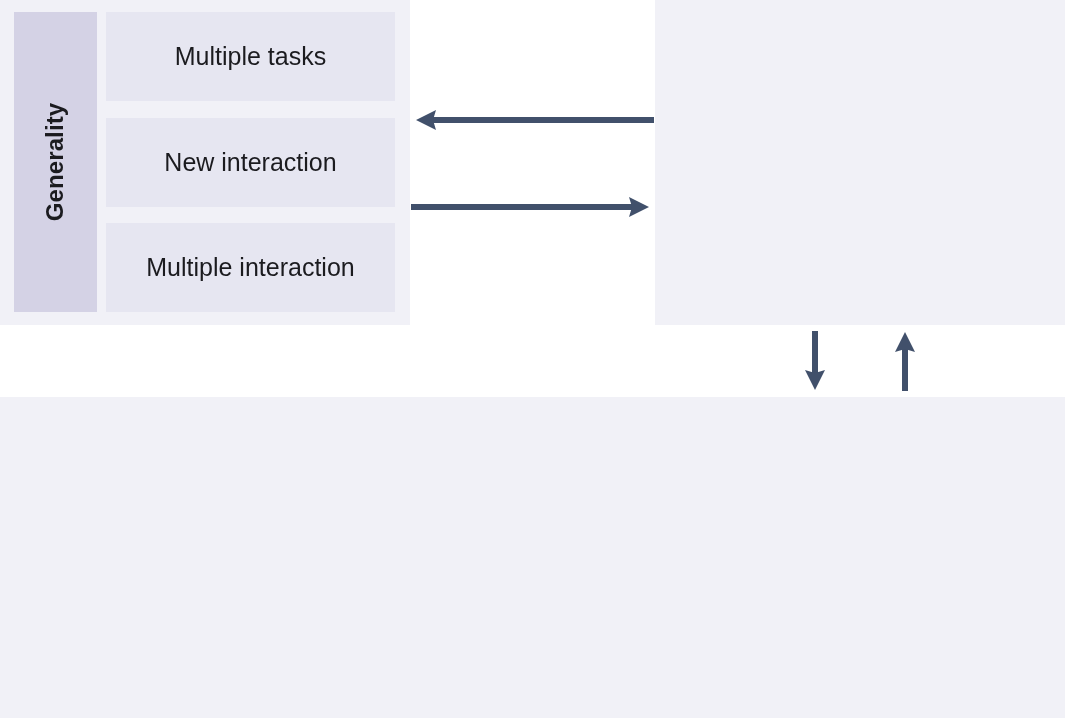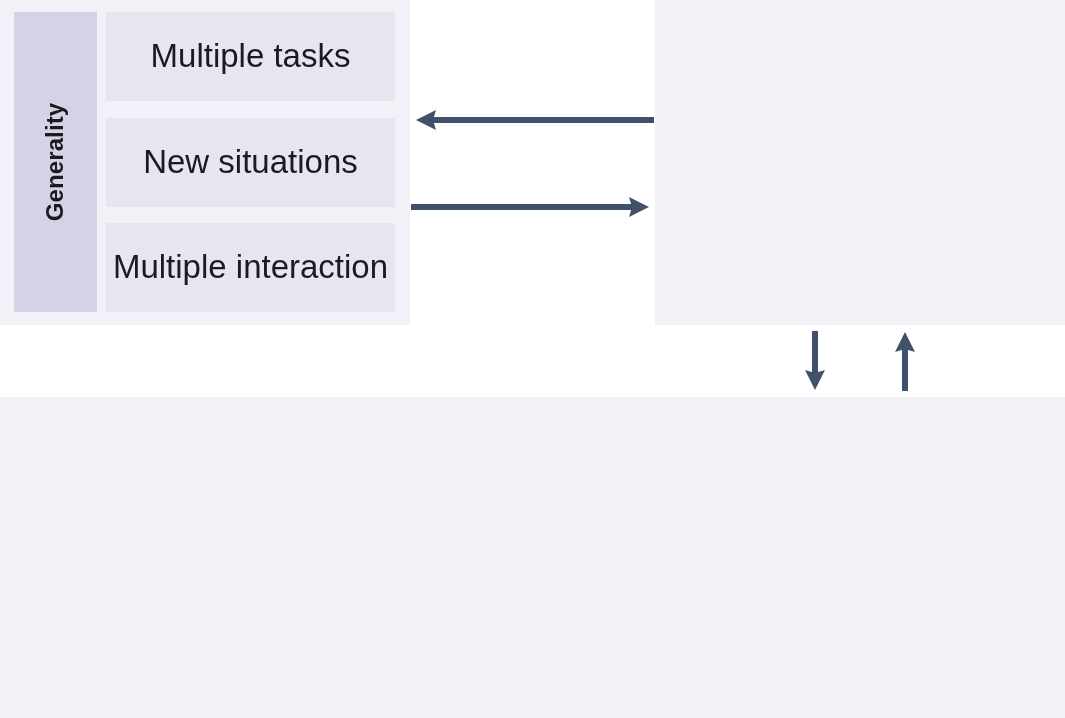--- a/index.html
+++ b/index.html
@@ -47,21 +47,21 @@
   #vlabel-generality  { left: 14px;  top: 12px;  width: 83px; height: 300px; }
 
   
   .box {
     position: absolute;
     background: #e6e6f1;
     display: flex;
     align-items: center;
     box-sizing: border-box;
     color: #1b1b1f;
-    font-size: 33px;
+    font-size: 25px;
     line-height: 1.22;
   }
   .box.center { justify-content: center; text-align: center; }
 
   
   #box-multiple-tasks     { left: 106px; top: 12px;  width: 289px; height: 89px; }
   #box-new-situations     { left: 106px; top: 118px; width: 289px; height: 89px; }
   #box-natural-interaction{ left: 106px; top: 223px; width: 289px; height: 89px; }
 
   
@@ -77,21 +77,21 @@
 <div id="stage">
 
   <div class="panel" id="panel-generality">
     <div class="vlabel" id="vlabel-generality">
       <span>Generality</span>
     </div>
     <div class="box center" id="box-multiple-tasks">
       <span>Multiple tasks</span>
     </div>
     <div class="box center" id="box-new-situations">
-      <span>New situations</span>
+      <span>New interaction</span>
     </div>
     <div class="box center" id="box-natural-interaction">
       <span>Multiple interaction</span>
     </div>
   </div>
 
   <div class="panel" id="panel-paradigms">
     
     
     

